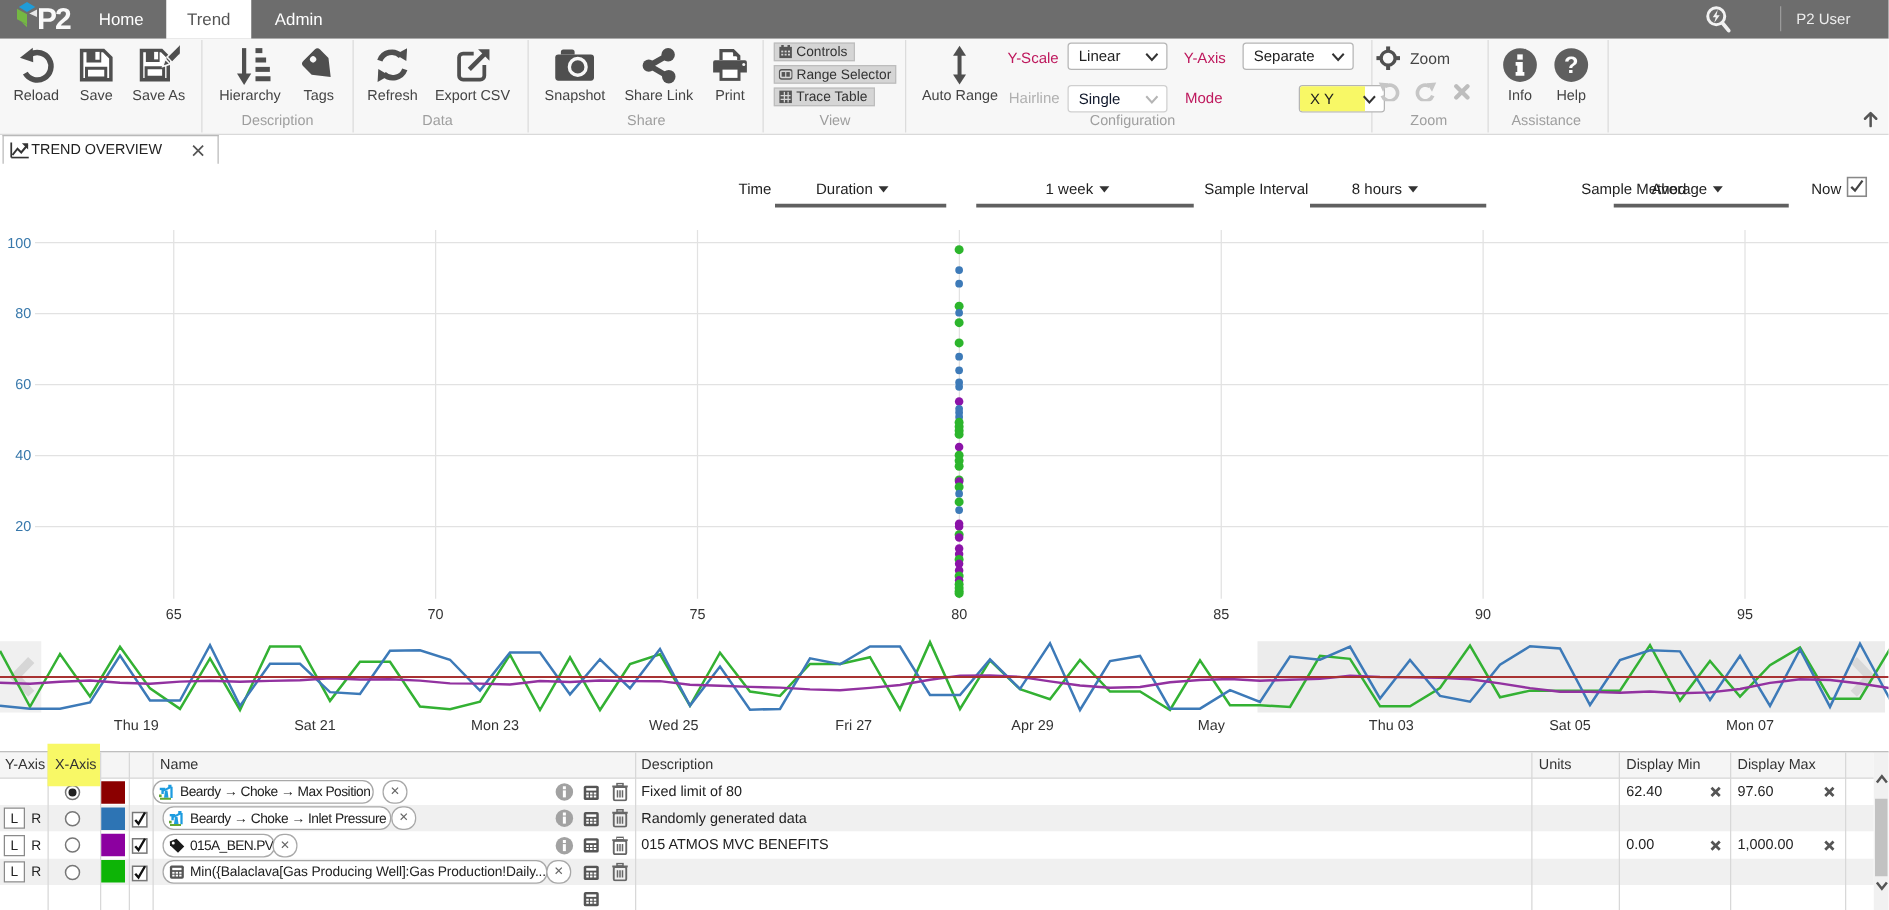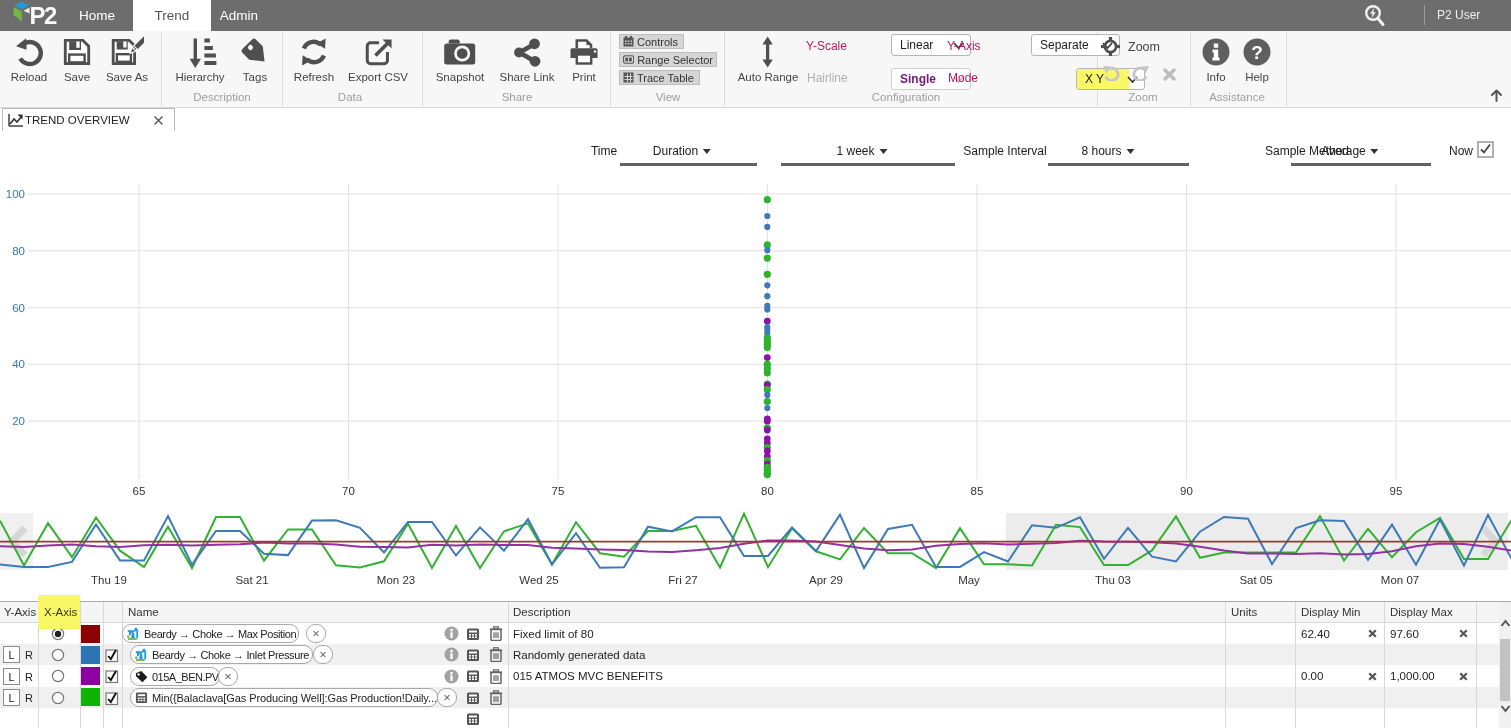--- a/index.html
+++ b/index.html
@@ -16,23 +16,23 @@
 
 
 #ribbon { position:absolute; left:0; top:31px; width:1511px; height:77px; background:#f7f7f7; border-bottom:1px solid #d9d9d9; }
 .vsep { position:absolute; top:1px; height:74px; width:1px; background:#dcdcdc; }
 .tool { position:absolute; top:5px; transform:translateX(-50%); text-align:center; color:#444; font-size:11.5px; white-space:nowrap; }
 .tool svg { display:block; margin:0 auto 3px; }
 .glabel { position:absolute; top:60px; transform:translateX(-50%); color:#9e9e9e; font-size:11.5px; white-space:nowrap; }
 .vbtn { position:absolute; background:#d5d5d5; border:1px solid #bdbdbd; font-size:11px; color:#333; display:flex; align-items:center; padding:0 3px; gap:3px; white-space:nowrap; overflow:hidden; }
 .cfglabel { position:absolute; transform:translate(0,-50%); font-size:12px; color:#be185d; white-space:nowrap; }
 .cfglabel.dis { color:#b0b0b0; }
-.sel { position:absolute; height:22px; background:#fff; border:1px solid #b5b5b5; border-radius:3px; font-size:12px; color:#222; line-height:20px; padding-left:8px;margin-left:37px; }
+.sel { position:absolute; height:22px; background:#fff; border:1px solid #b5b5b5; border-radius:3px; font-size:12px; color:#222; line-height:20px; padding-left:8px; }
 .sel .chv { position:absolute; right:6px; top:7px; }
-.sel.dis { color:#701a75; border-color:#cfcfcf;font-weight:bold; }
+.sel.dis { color:#0f172a; border-color:#cfcfcf; }
 
 
 #doctab { position:absolute; left:2px; top:108px; width:173px; height:23px; background:#fff; border:1px solid #b9b9b9; border-bottom:none; font-size:11.5px; color:#222;padding-left:44px; }
 
 
 .trlabel { position:absolute; font-size:12px; color:#222; transform:translateX(-50%); white-space:nowrap; }
 .trunder { position:absolute; height:3px; background:#606060; }
 .caret { display:inline-block; width:0; height:0; border-left:4px solid transparent; border-right:4px solid transparent; border-top:5px solid #333; vertical-align:middle; margin-left:5px; margin-bottom:1px; }
 
 
@@ -53,21 +53,21 @@
 
 <div id="topbar">
   <svg class="abs" style="left:5px;top:0" width="90" height="28" viewBox="0 0 90 28">
     <polygon points="10.1,5.5 16.6,1.5 23.2,5.5 16.6,9.6" fill="#1f9cd8"></polygon>
     <polygon points="8.6,7 16.6,11.3 16.6,19.6 8.6,15.4" fill="#74b843"></polygon>
     <polygon points="12.2,17.5 16.6,19.6 16.6,21.8" fill="#74b843"></polygon>
     <polygon points="18.4,10.7 24.6,7.6 24.6,13.6" fill="#e8e8e8"></polygon>
     <text x="24.5" y="23.5" font-size="24" font-weight="bold" fill="#fafafa" font-family="Liberation Sans" letter-spacing="-1.5">P2</text>
   </svg>
   <div class="toptab" style="left:62px;width:70px;">Home</div>
-  <div class="toptab" id="tab-trend" style="left:133px;width:78px;">Trend</div>
+  <div class="toptab" id="tab-trend" style="left:133px;width:68px;">Trend</div>
   <div class="toptab" style="left:204px;width:70px;">Admin</div>
   <svg class="abs" style="left:1362px;top:3px" width="26" height="26" viewBox="0 0 26 26">
     <circle cx="11" cy="10" r="6.8" fill="none" stroke="#f2f2f2" stroke-width="2.4"></circle>
     <line x1="15.8" y1="15.2" x2="21" y2="21.5" stroke="#f2f2f2" stroke-width="3" stroke-linecap="round"></line>
     <polygon points="12.2,4.8 8.2,10.8 10.6,10.8 9.4,15.2 13.8,9.2 11.2,9.2" fill="#f2f2f2"></polygon>
   </svg>
   <div id="topsep"></div>
   <div id="p2user" style="left:1437px;">P2 User</div>
 </div>
 

